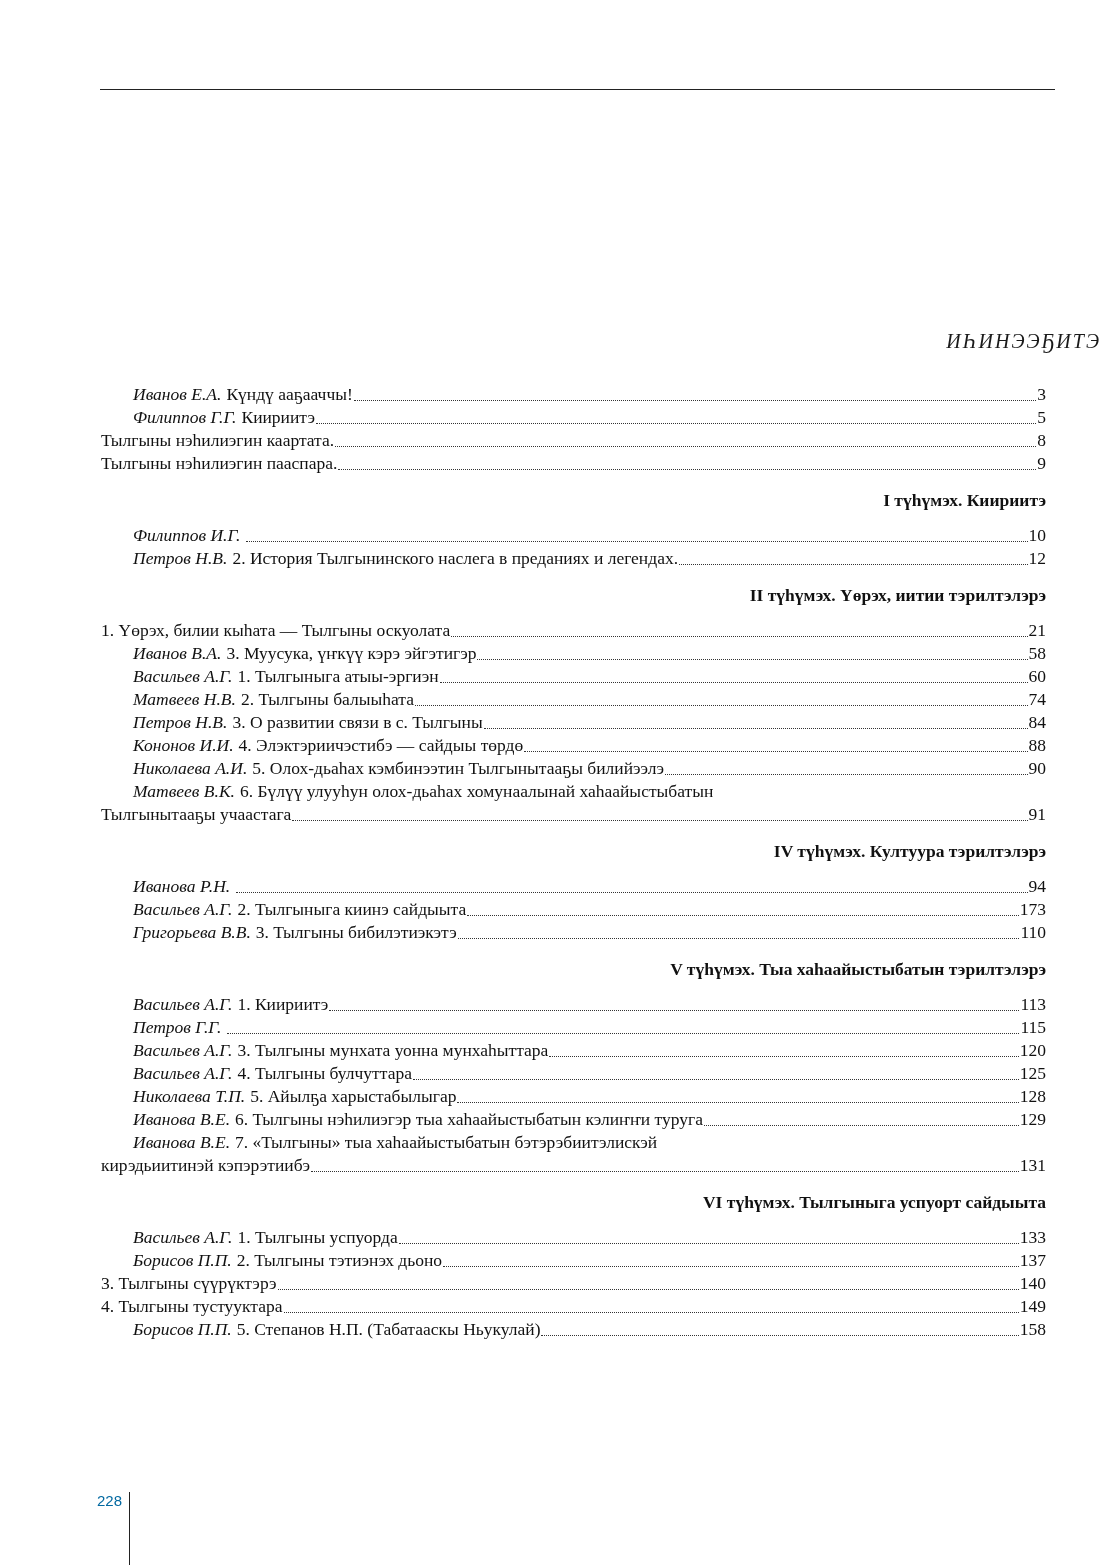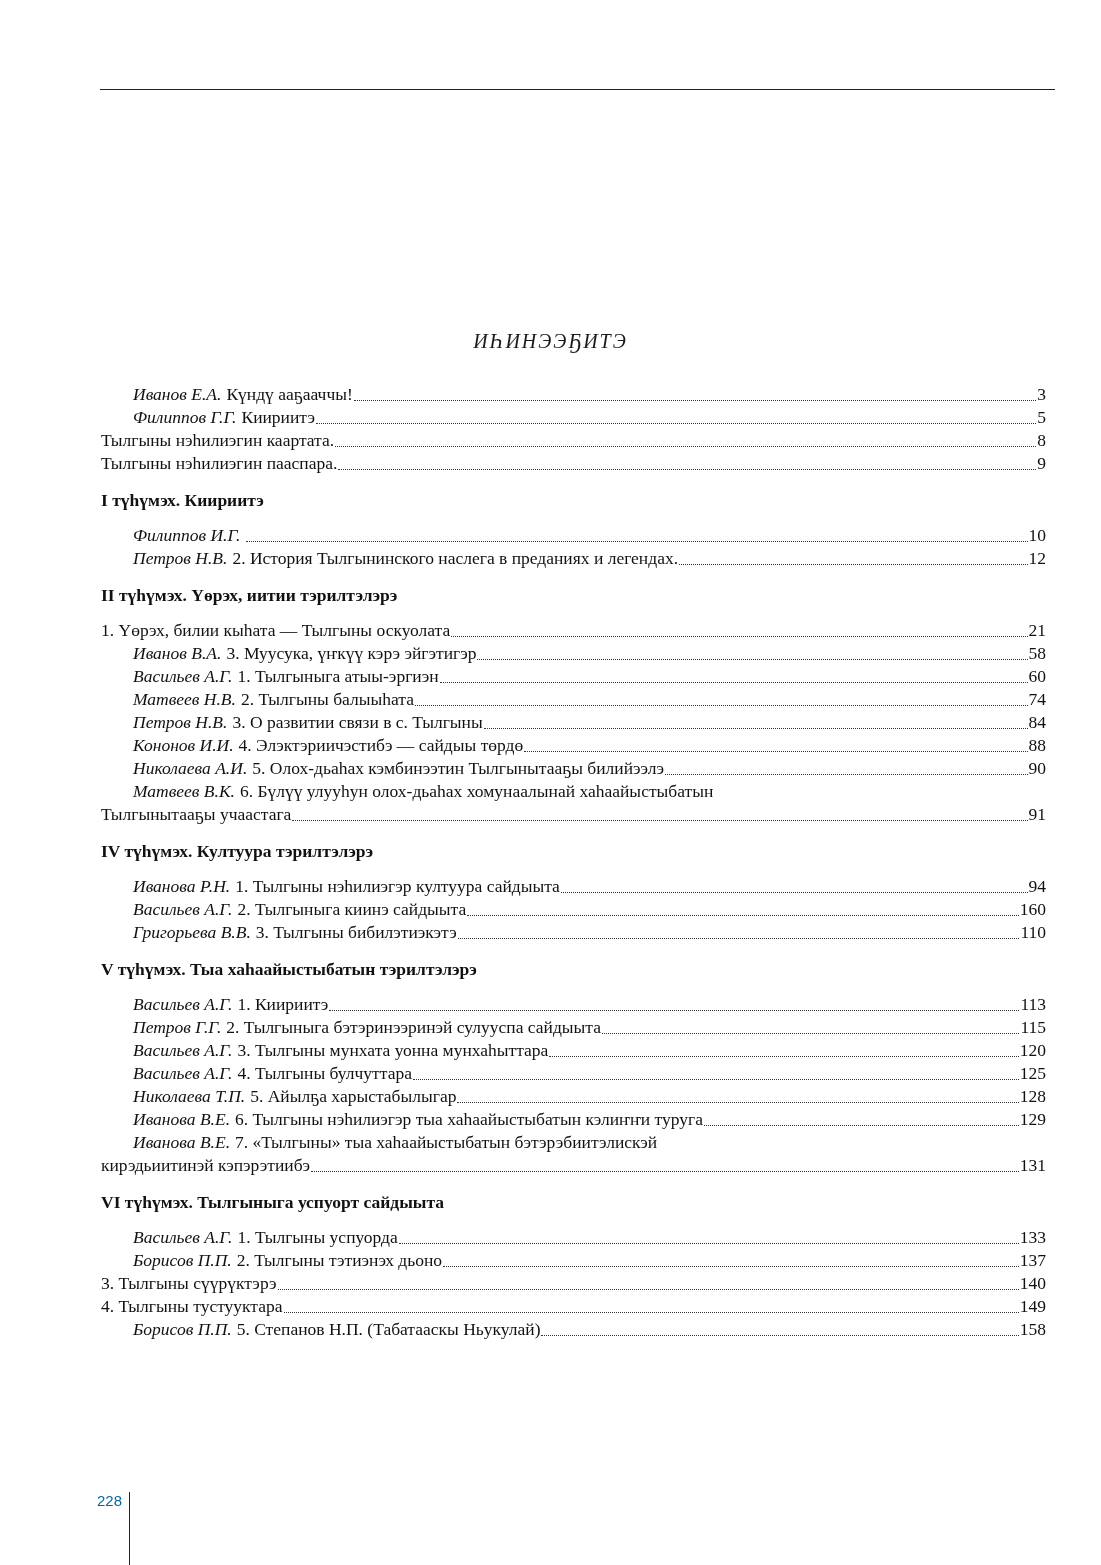--- a/index.html
+++ b/index.html
@@ -6,38 +6,38 @@
     body {
       width: 1101px; height: 1565px; position: relative; overflow: hidden;
       font-family: "Liberation Serif", "DejaVu Serif", serif;
       color: #111111;
     }
     .top-rule {
       position: absolute; left: 100px; top: 89px; width: 955px; height: 0;
       border-top: 1.5px solid #222222;
     }
     .toc-title {
-      position: absolute; left: 0; top: 330px; width: 1101px; text-align: center;
+      position: absolute; left: 0; top: 330px; width: 1101px; text-align: right;
       font-style: italic; font-size: 20px; letter-spacing: 2px; color: #1a1a1a;
     }
     .toc {
       position: absolute; left: 101px; top: 383px; width: 945px;
       font-size: 17.5px; line-height: 23px;
     }
     .entry { display: flex; align-items: baseline; white-space: nowrap; height: 23px; }
     .entry .author { font-style: italic; margin-right: 5px; margin-left: 32px; }
     .entry .title { flex: 0 0 auto; }
     .entry .leader {
       flex: 1 1 auto; overflow: hidden; margin: 0 1px;
       border-bottom: 1.5px dotted #333333; height: 0; align-self: flex-end;
       margin-bottom: 5px;
     }
     .entry .page { flex: 0 0 auto; text-align: right; }
     .section-heading {
-      text-align: left; font-weight: bold; font-size: 17.5px;
+      text-align: right; font-weight: bold; font-size: 17.5px;
       margin: 14px 0 12px 0; height: 23px; line-height: 23px;
     }
     .group { margin-bottom: 0; }
     .page-footer {
       position: absolute; left: 97px; top: 1492px;
       font-family: "Liberation Sans", "DejaVu Sans", sans-serif; font-size: 15px; color: #0369a1;
     }
     .footer-rule {
       position: absolute; left: 129px; top: 1492px; width: 0; height: 73px;
       border-left: 1.5px solid #222222;
@@ -142,48 +142,46 @@
         <div class="entry">
           <span class="title">Тылгынытааҕы учаастага</span>
           <span class="leader"></span>
           <span class="page">91</span>
         </div>
       </div>
       <div class="group">
         <div class="section-heading">IV түһүмэх. Култуура тэрилтэлэрэ</div>
         <div class="entry">
           <span class="author">Иванова Р.Н.</span>
-          <span class="title">1. Тылгыны нэһилиэгэр култуура сайдыыта</span>
           <span class="leader"></span>
           <span class="page">94</span>
         </div>
         <div class="entry">
           <span class="author">Васильев А.Г.</span>
           <span class="title">2. Тылгыныга киинэ сайдыыта</span>
           <span class="leader"></span>
-          <span class="page">160</span>
+          <span class="page">173</span>
         </div>
         <div class="entry">
           <span class="author">Григорьева В.В.</span>
           <span class="title">3. Тылгыны бибилэтиэкэтэ</span>
           <span class="leader"></span>
           <span class="page">110</span>
         </div>
       </div>
       <div class="group">
         <div class="section-heading">V түһүмэх. Тыа хаһаайыстыбатын тэрилтэлэрэ</div>
         <div class="entry">
           <span class="author">Васильев А.Г.</span>
           <span class="title">1. Киириитэ</span>
           <span class="leader"></span>
           <span class="page">113</span>
         </div>
         <div class="entry">
           <span class="author">Петров Г.Г.</span>
-          <span class="title">2. Тылгыныга бэтэринээринэй сулууспа сайдыыта</span>
           <span class="leader"></span>
           <span class="page">115</span>
         </div>
         <div class="entry">
           <span class="author">Васильев А.Г.</span>
           <span class="title">3. Тылгыны мунхата уонна мунхаһыттара</span>
           <span class="leader"></span>
           <span class="page">120</span>
         </div>
         <div class="entry">

